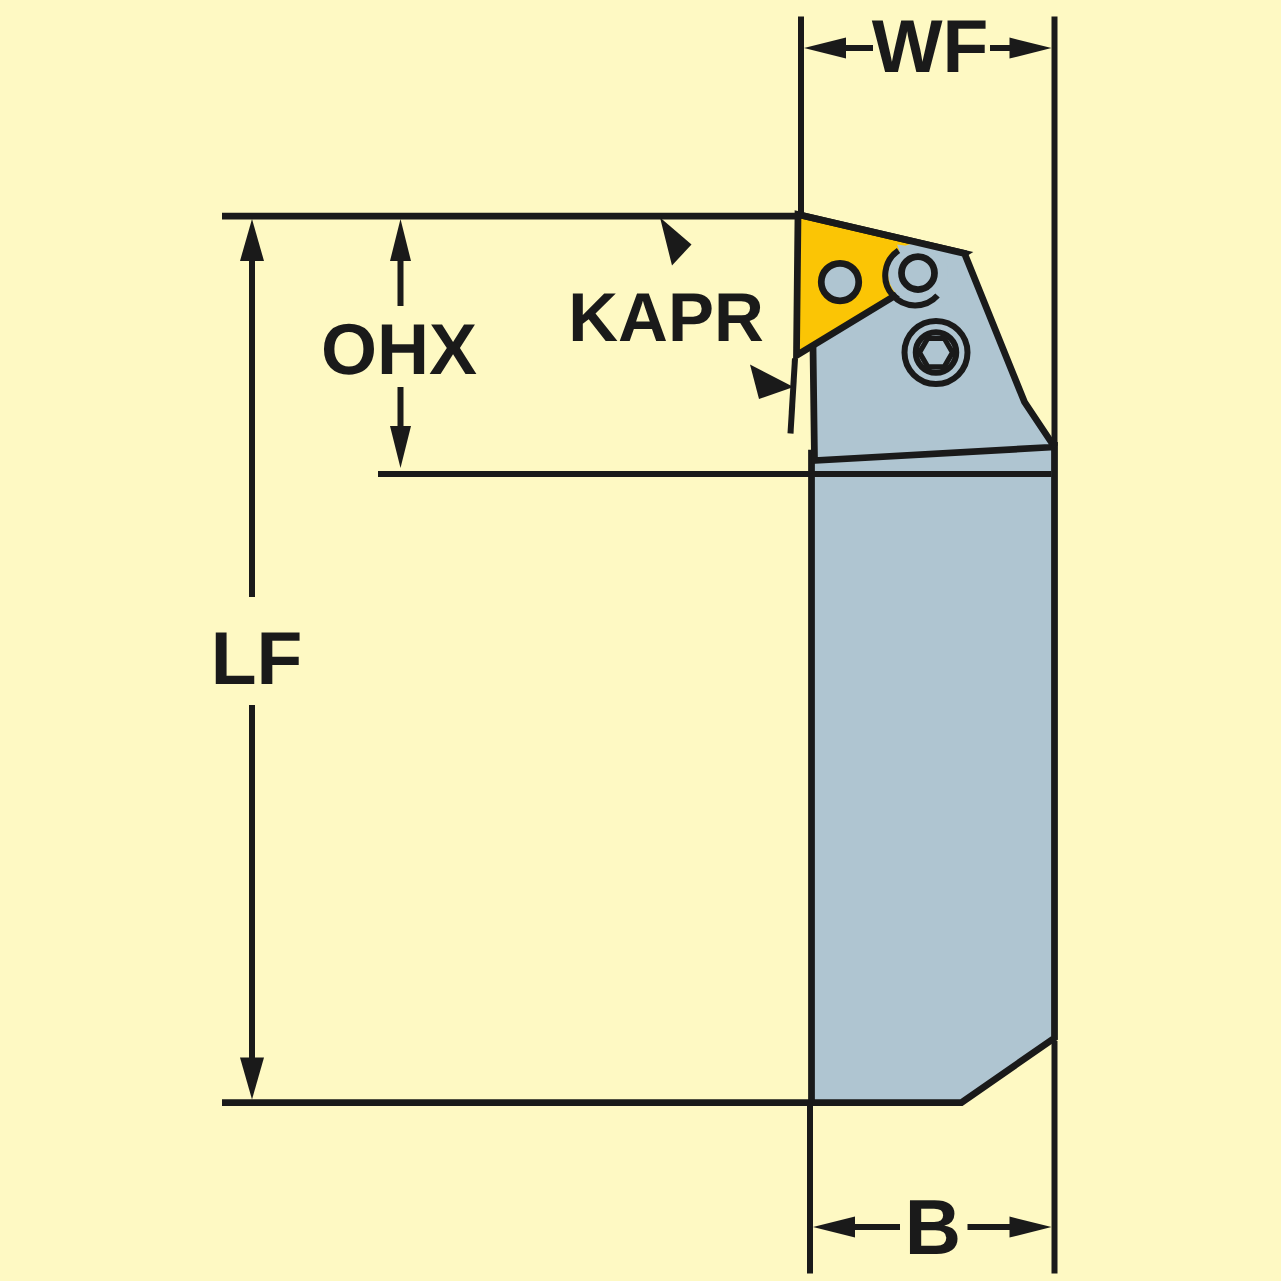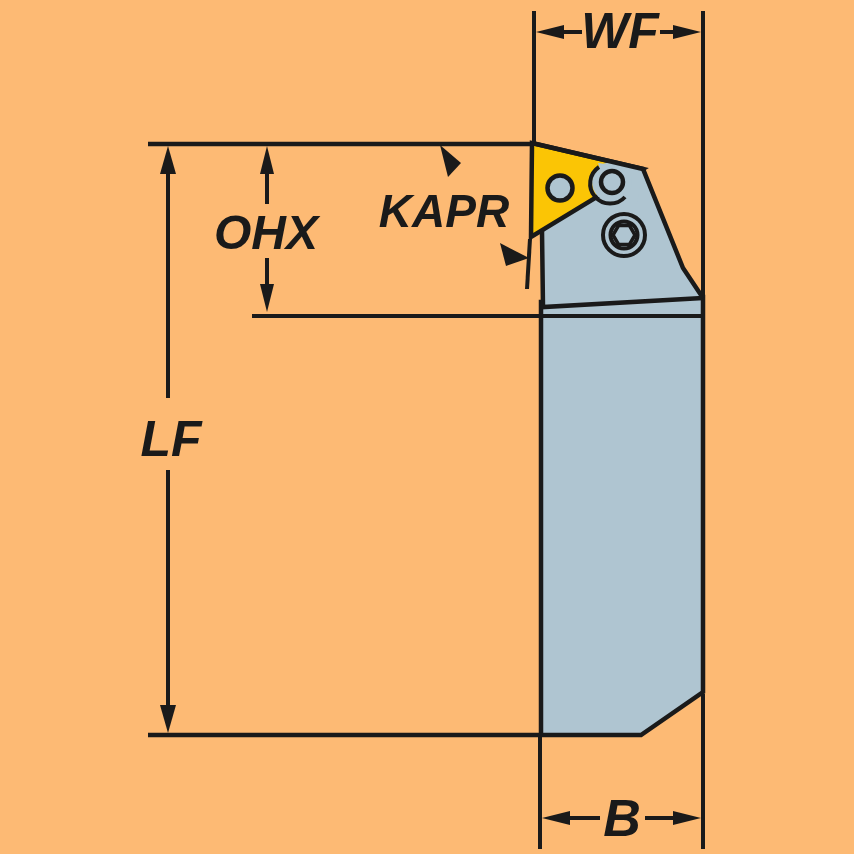--- a/index.html
+++ b/index.html
@@ -1,22 +1,21 @@
 <!DOCTYPE html>
 <html><head>
 <meta charset="utf-8">
 <style>
   html,body { margin:0; padding:0; }
   body { background:#ffffff; }
   .stage {
     position:relative;
     width:854px; height:854px;
-    background:#fdba74;
+    background:#fef9c3;
     overflow:hidden;
-    font-style:italic;
   }
   svg { display:block; }
   svg text {
     font-family:"Liberation Sans","DejaVu Sans",sans-serif;
     font-weight:bold;
     text-anchor:middle;
   }
   .t46 { font-size:46px; }
   .t48 { font-size:48px; }
   .t50 { font-size:50px; }

